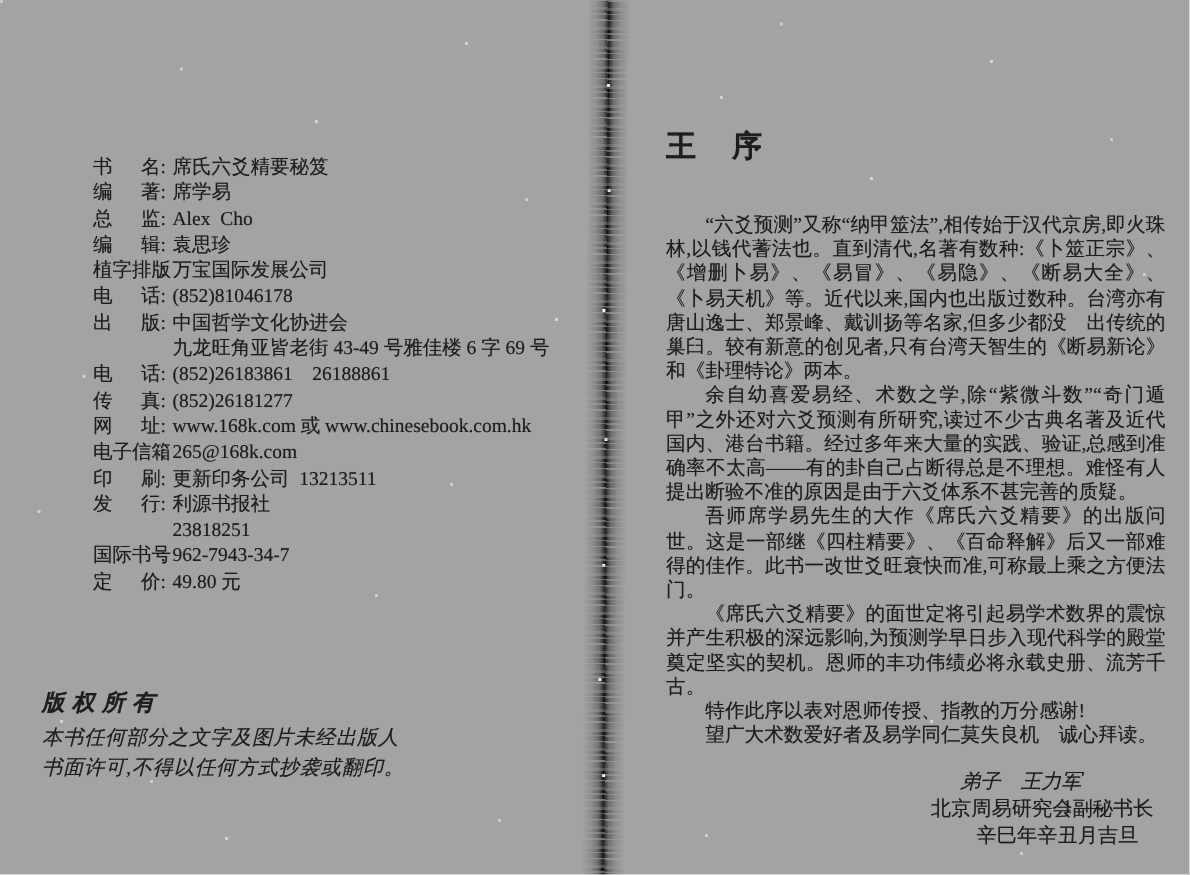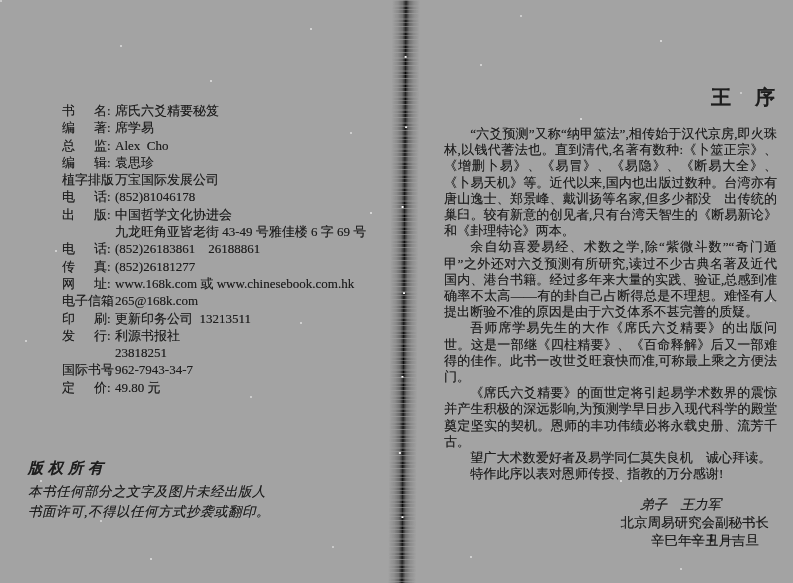--- a/index.html
+++ b/index.html
@@ -38,21 +38,21 @@
   
   .colophon{position:absolute;left:62px;top:102px;font-size:13px;line-height:17.3px;}
   .crow{white-space:pre;}
   .clabel{display:inline-block;width:45px;text-align:justify;text-align-last:justify;}
   .csep{display:inline-block;width:8px;}
   .copyright{position:absolute;left:28px;top:459px;width:322px;text-align:left;font-style:italic;}
   .cr-title{font-size:15px;font-weight:bold;letter-spacing:5px;margin-bottom:4px;}
   .cr-line{font-size:13.5px;line-height:19.5px;letter-spacing:.5px;}
   
   .preface{position:absolute;left:444px;top:84px;width:333px;}
-  .p-title{text-align:right;font-size:20px;font-weight:bold;margin:0 0 15px 0;letter-spacing:2px;}
+  .p-title{text-align:left;font-size:20px;font-weight:bold;margin:0 0 31px 0;letter-spacing:2px;}
   .preface p{margin:0;font-size:13.1px;line-height:16.2px;text-align:justify;text-indent:2em;}
   .signature{margin-top:14px;font-size:13.5px;line-height:18px;text-align:right;}
   .sig-0{padding-right:56px;font-style:italic;}
   .sig-1{padding-right:8px;}
   .sig-2{padding-right:18px;}
   .pagenum{position:absolute;left:444px;top:530px;width:333px;box-sizing:border-box;
     text-align:right;padding-right:40px;font-size:13px;letter-spacing:2px;}
 </style>
 </head>
 <body>
@@ -86,22 +86,22 @@
     <div class="cr-line">本书任何部分之文字及图片未经出版人</div>
     <div class="cr-line">书面许可,不得以任何方式抄袭或翻印。</div>
   </div>
 
   <div class="preface">
     <h1 class="p-title">王　序</h1>
     <p>“六爻预测”又称“纳甲筮法”,相传始于汉代京房,即火珠林,以钱代蓍法也。直到清代,名著有数种:《卜筮正宗》、《增删卜易》、《易冒》、《易隐》、《断易大全》、《卜易天机》等。近代以来,国内也出版过数种。台湾亦有唐山逸士、郑景峰、戴训扬等名家,但多少都没　出传统的巢臼。较有新意的创见者,只有台湾天智生的《断易新论》和《卦理特论》两本。</p>
     <p>余自幼喜爱易经、术数之学,除“紫微斗数”“奇门遁甲”之外还对六爻预测有所研究,读过不少古典名著及近代国内、港台书籍。经过多年来大量的实践、验证,总感到准确率不太高——有的卦自己占断得总是不理想。难怪有人提出断验不准的原因是由于六爻体系不甚完善的质疑。</p>
     <p>吾师席学易先生的大作《席氏六爻精要》的出版问世。这是一部继《四柱精要》、《百命释解》后又一部难得的佳作。此书一改世爻旺衰快而准,可称最上乘之方便法门。</p>
     <p>《席氏六爻精要》的面世定将引起易学术数界的震惊并产生积极的深远影响,为预测学早日步入现代科学的殿堂奠定坚实的契机。恩师的丰功伟绩必将永载史册、流芳千古。</p>
+    <p>特作此序以表对恩师传授、指教的万分感谢!</p>
     <p>望广大术数爱好者及易学同仁莫失良机　诚心拜读。</p>
-    <p>特作此序以表对恩师传授、指教的万分感谢!</p>
     <div class="signature">
       <div class="sig-0">弟子　王力军</div>
       <div class="sig-1">北京周易研究会副秘书长</div>
       <div class="sig-2">辛巳年辛丑月吉旦</div>
     </div>
   </div>
   <div class="pagenum">— 1 —</div>
 </div>
 
 </body></html>

